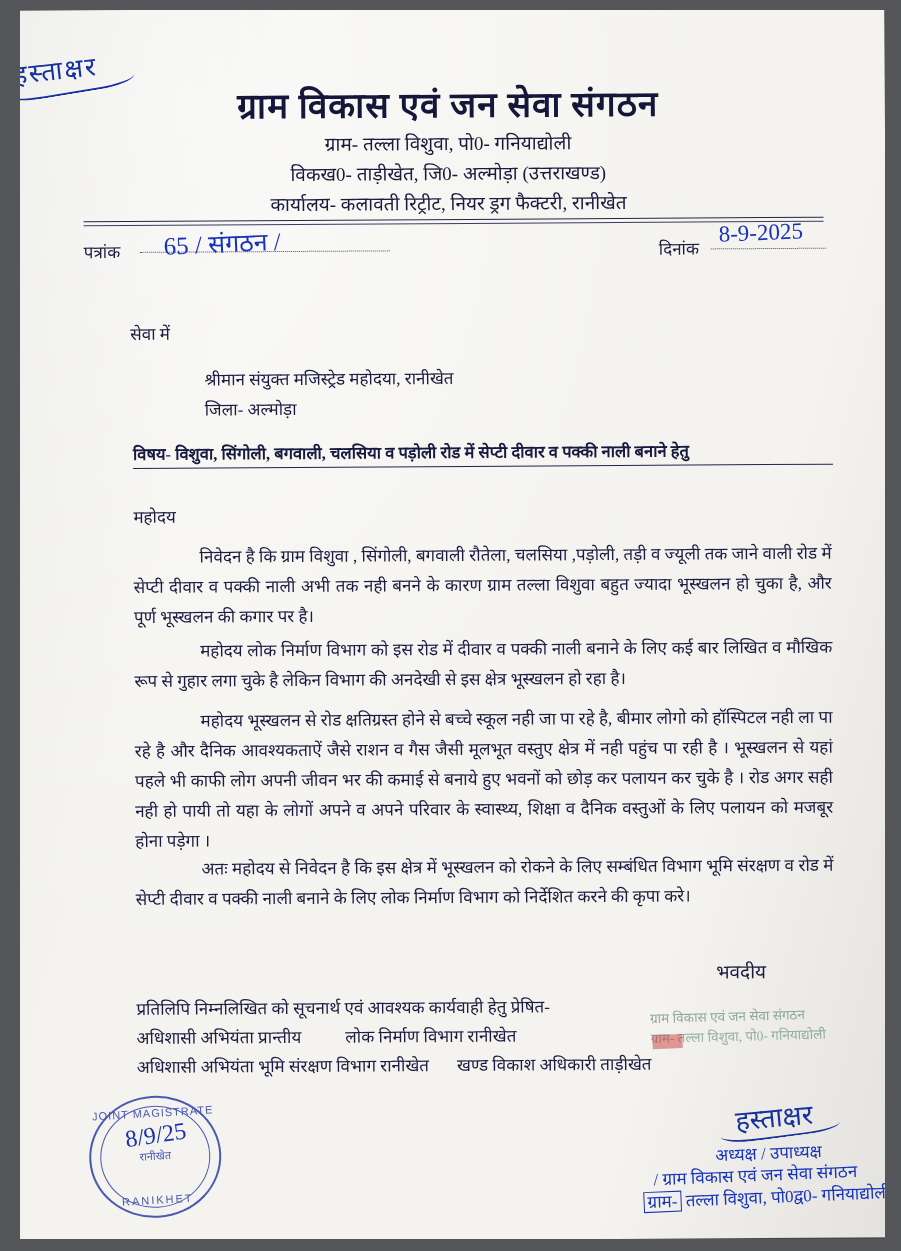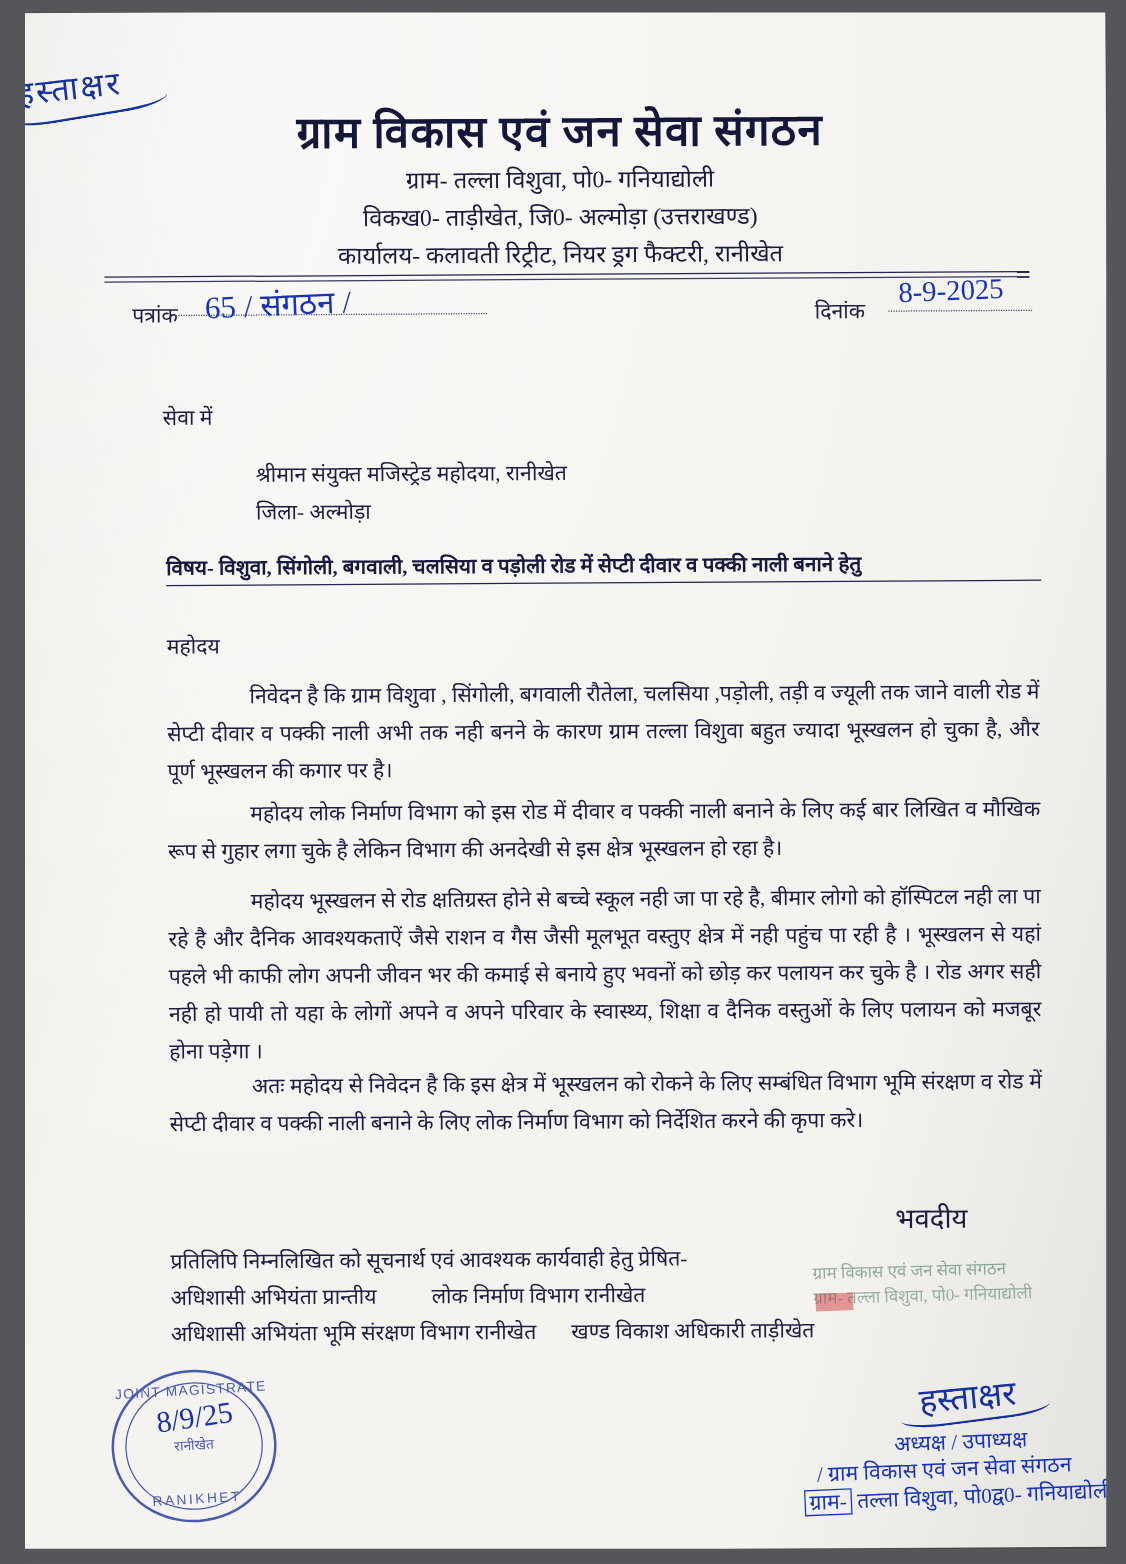--- a/index.html
+++ b/index.html
@@ -57,31 +57,31 @@
     position:absolute;left:72px;top:211px;width:740px;height:0;
     border-top:1.6px solid #23254a;
   }
   .rule2{
     position:absolute;left:72px;top:215px;width:740px;height:0;
     border-top:1px solid #3a3c60;
   }
   
   .refline{position:absolute;top:222px;left:72px;width:740px;height:34px;}
   .lbl{
-    font-family:"Liberation Serif", serif;font-size:17px;color:#1b1d40;margin-left:22px;
+    font-family:"Liberation Serif", serif;font-size:17px;color:#1b1d40;
   }
   .ref-label{position:absolute;left:0;top:8px;}
   .ref-dots{position:absolute;left:56px;top:20px;width:250px;border-bottom:1.3px dotted #4a4c70;}
   .ref-val{
     position:absolute;left:80px;top:-6px;
     font-family:"Liberation Serif", serif;
     font-size:25px;color:#1530b0;
     transform:rotate(-1.5deg);
   }
-  .date-label{position:absolute;left:546px;top:8px;}
+  .date-label{position:absolute;left:575px;top:8px;}
   .date-dots{position:absolute;left:627px;top:20px;width:115px;border-bottom:1.3px dotted #4a4c70;}
   .date-val{
     position:absolute;left:635px;top:-8px;
     font-family:"Liberation Serif", serif;font-size:23px;color:#1530b0;
     transform:rotate(-2.5deg);
   }
   
   .b{
     position:absolute;
     font-family:"Liberation Serif", serif;
@@ -105,21 +105,21 @@
     font-size:17px;line-height:30px;color:#1b1d40;
     text-align:justify;
     text-indent:66px;
   }
   .p1{top:533px;}
   .p2{top:627px;}
   .p3{top:697px;}
   .p4{top:845px;}
   .sincerely{
     position:absolute;left:700px;top:952px;
-    font-family:"Liberation Serif", serif;font-size:22px;color:#1b1d40;
+    font-family:"Liberation Serif", serif;font-size:19px;color:#1b1d40;
   }
   .cc{
     position:absolute;left:120px;top:985px;width:700px;
     font-family:"Liberation Serif", serif;font-size:17px;line-height:29px;color:#1b1d40;
   }
   .cc .c2 span.right{display:inline-block;margin-left:44px;}
   .cc .c3 span.right{display:inline-block;margin-left:28px;}
 
   
   .hand{

